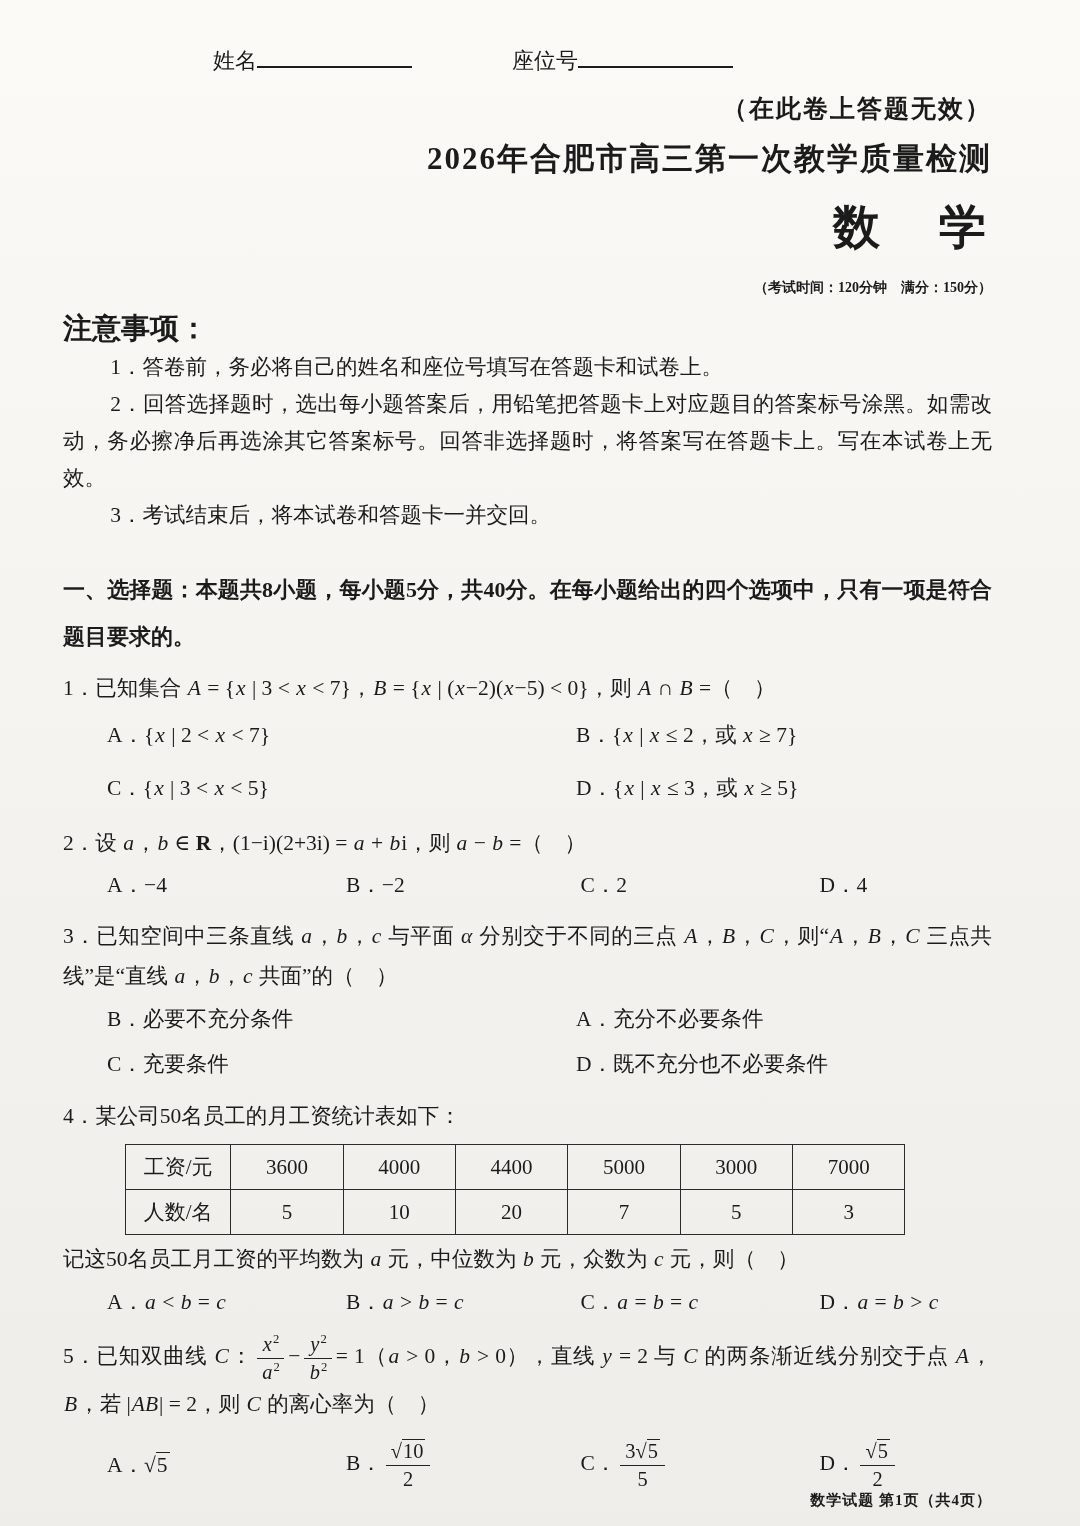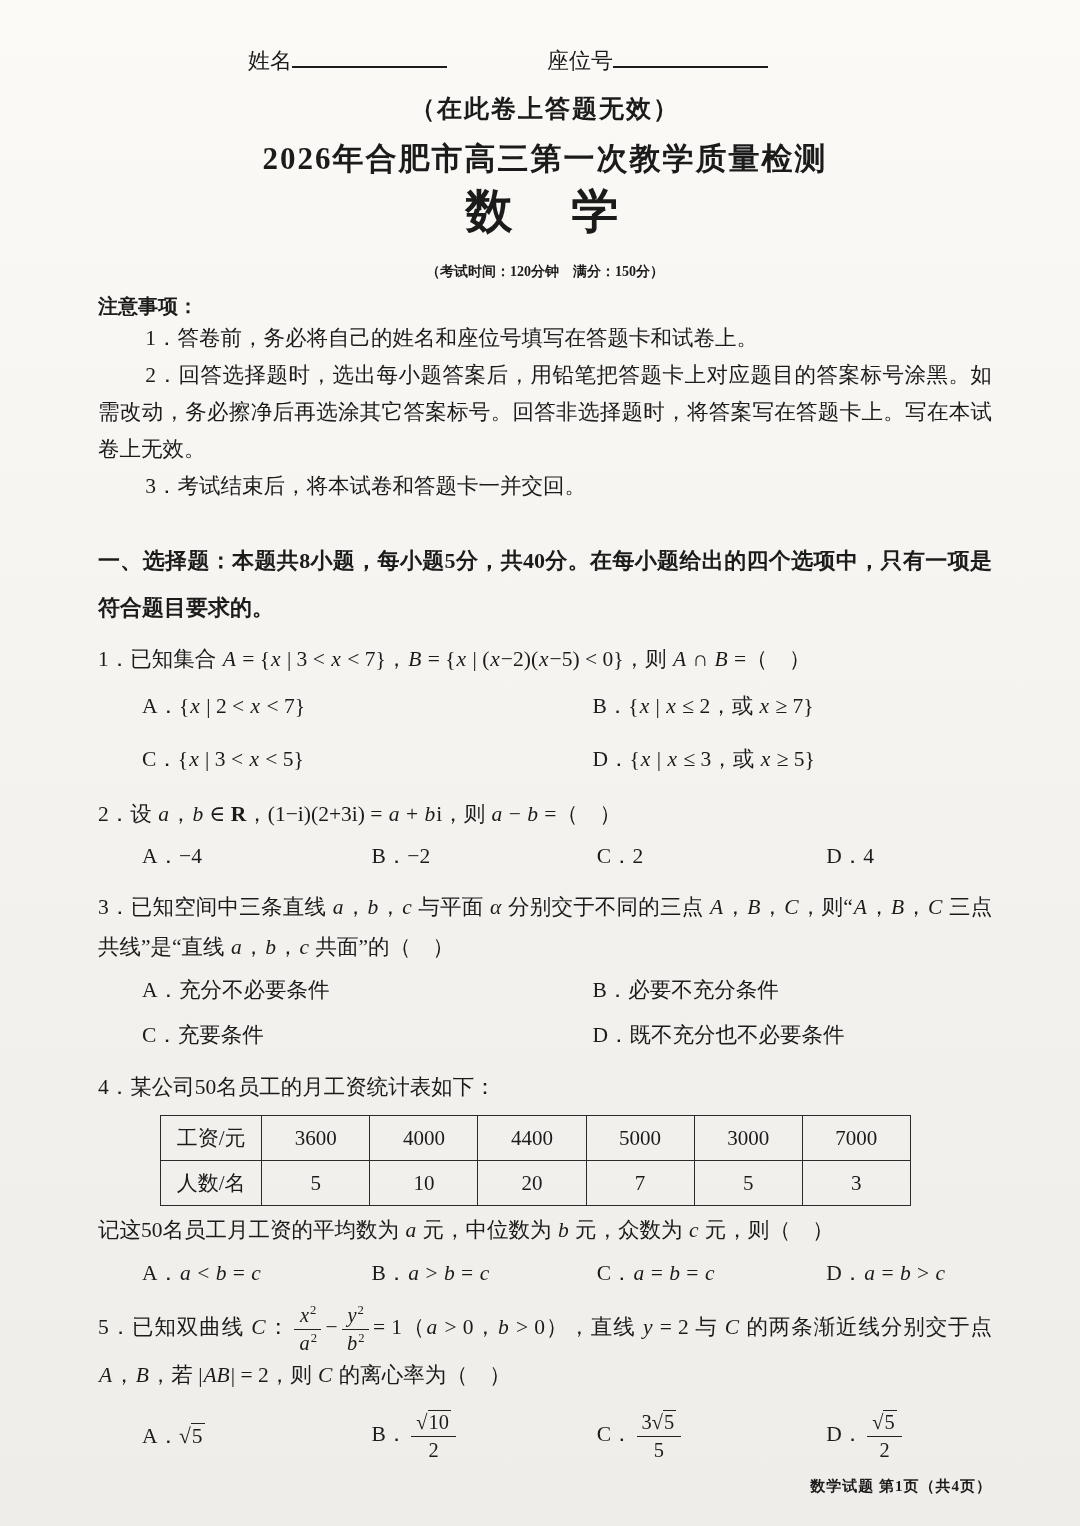--- a/index.html
+++ b/index.html
@@ -3,34 +3,34 @@
 <meta charset="utf-8">
 <style>
   * { margin:0; padding:0; box-sizing:border-box; }
   html,body { width:1080px; height:1526px; }
   body {
     background: linear-gradient(180deg,#fbfaf7 0%, #f4f2ee 55%, #efede9 100%);
     font-family: "Liberation Serif","DejaVu Serif",serif;
     color:#1b1b1b;
     -webkit-font-smoothing: antialiased;
   }
-  .page { width:100%; height:100%; padding:44px 88px 26px 98px; display:flex; flex-direction:column; }
-  .center { text-align:center; }
+  .page { width:100%; height:100%; padding:44px 88px 26px 63px; display:flex; flex-direction:column; }
+  .center { text-align:right; }
 
   .name-row { margin-left:150px; font-size:22px; display:flex; }
   .blank { display:inline-block; width:155px; border-bottom:2px solid #1c1c1c; height:24px; vertical-align:baseline; }
   .sep { margin-left:100px; }
 
   .invalid { margin-top:16px; font-size:25px; font-weight:bold; letter-spacing:2px; }
   .title   { margin-top:13px; font-size:31px; font-weight:bold; letter-spacing:2px; }
-  .subject { margin-top:0;  font-size:47px; font-weight:bold; letter-spacing:6px; }
+  .subject { margin-top:16px;  font-size:47px; font-weight:bold; letter-spacing:6px; }
   .exam-info { margin-top:20px; font-size:14px; font-weight:bold; }
 
   .notice   { margin-top:12px; }
-  .notice-h { font-size:20px; font-weight:bold; }
+  .notice-h { font-size:29px; font-weight:bold; }
   .notice p { font-size:21.5px; line-height:1.72; text-indent:2.2em; text-align:justify; }
 
   .section-h { margin-top:32px; font-size:22px; font-weight:bold; line-height:2.15; text-align:justify; }
 
   .q { margin-top:8px; font-size:21.5px; }
   .stem { line-height:1.9; text-align:justify; }
   .post { line-height:1.9; text-align:justify; }
   .opts2 { display:grid; grid-template-columns:53% 47%; padding-left:44px; line-height:2.1; }
   .opts2.tall { line-height:2.45; }
   .opts4 { display:grid; grid-template-columns:27% 26.5% 27% 19.5%; padding-left:44px; line-height:2.05; }
@@ -94,22 +94,22 @@
       <span>A．−4</span>
       <span>B．−2</span>
       <span>C．2</span>
       <span>D．4</span>
     </div>
   </div>
 
   <div class="q">
     <div class="stem">3．已知空间中三条直线 <i>a</i>，<i>b</i>，<i>c</i> 与平面 <i>α</i> 分别交于不同的三点 <i>A</i>，<i>B</i>，<i>C</i>，则“<i>A</i>，<i>B</i>，<i>C</i> 三点共线”是“直线 <i>a</i>，<i>b</i>，<i>c</i> 共面”的（　）</div>
     <div class="opts2">
+      <span>B．必要不充分条件</span>
       <span>A．充分不必要条件</span>
-      <span>B．必要不充分条件</span>
       <span>C．充要条件</span>
       <span>D．既不充分也不必要条件</span>
     </div>
   </div>
 
   <div class="q">
     <div class="stem">4．某公司50名员工的月工资统计表如下：</div>
     <table class="salary">
       <tbody>
           <tr>

